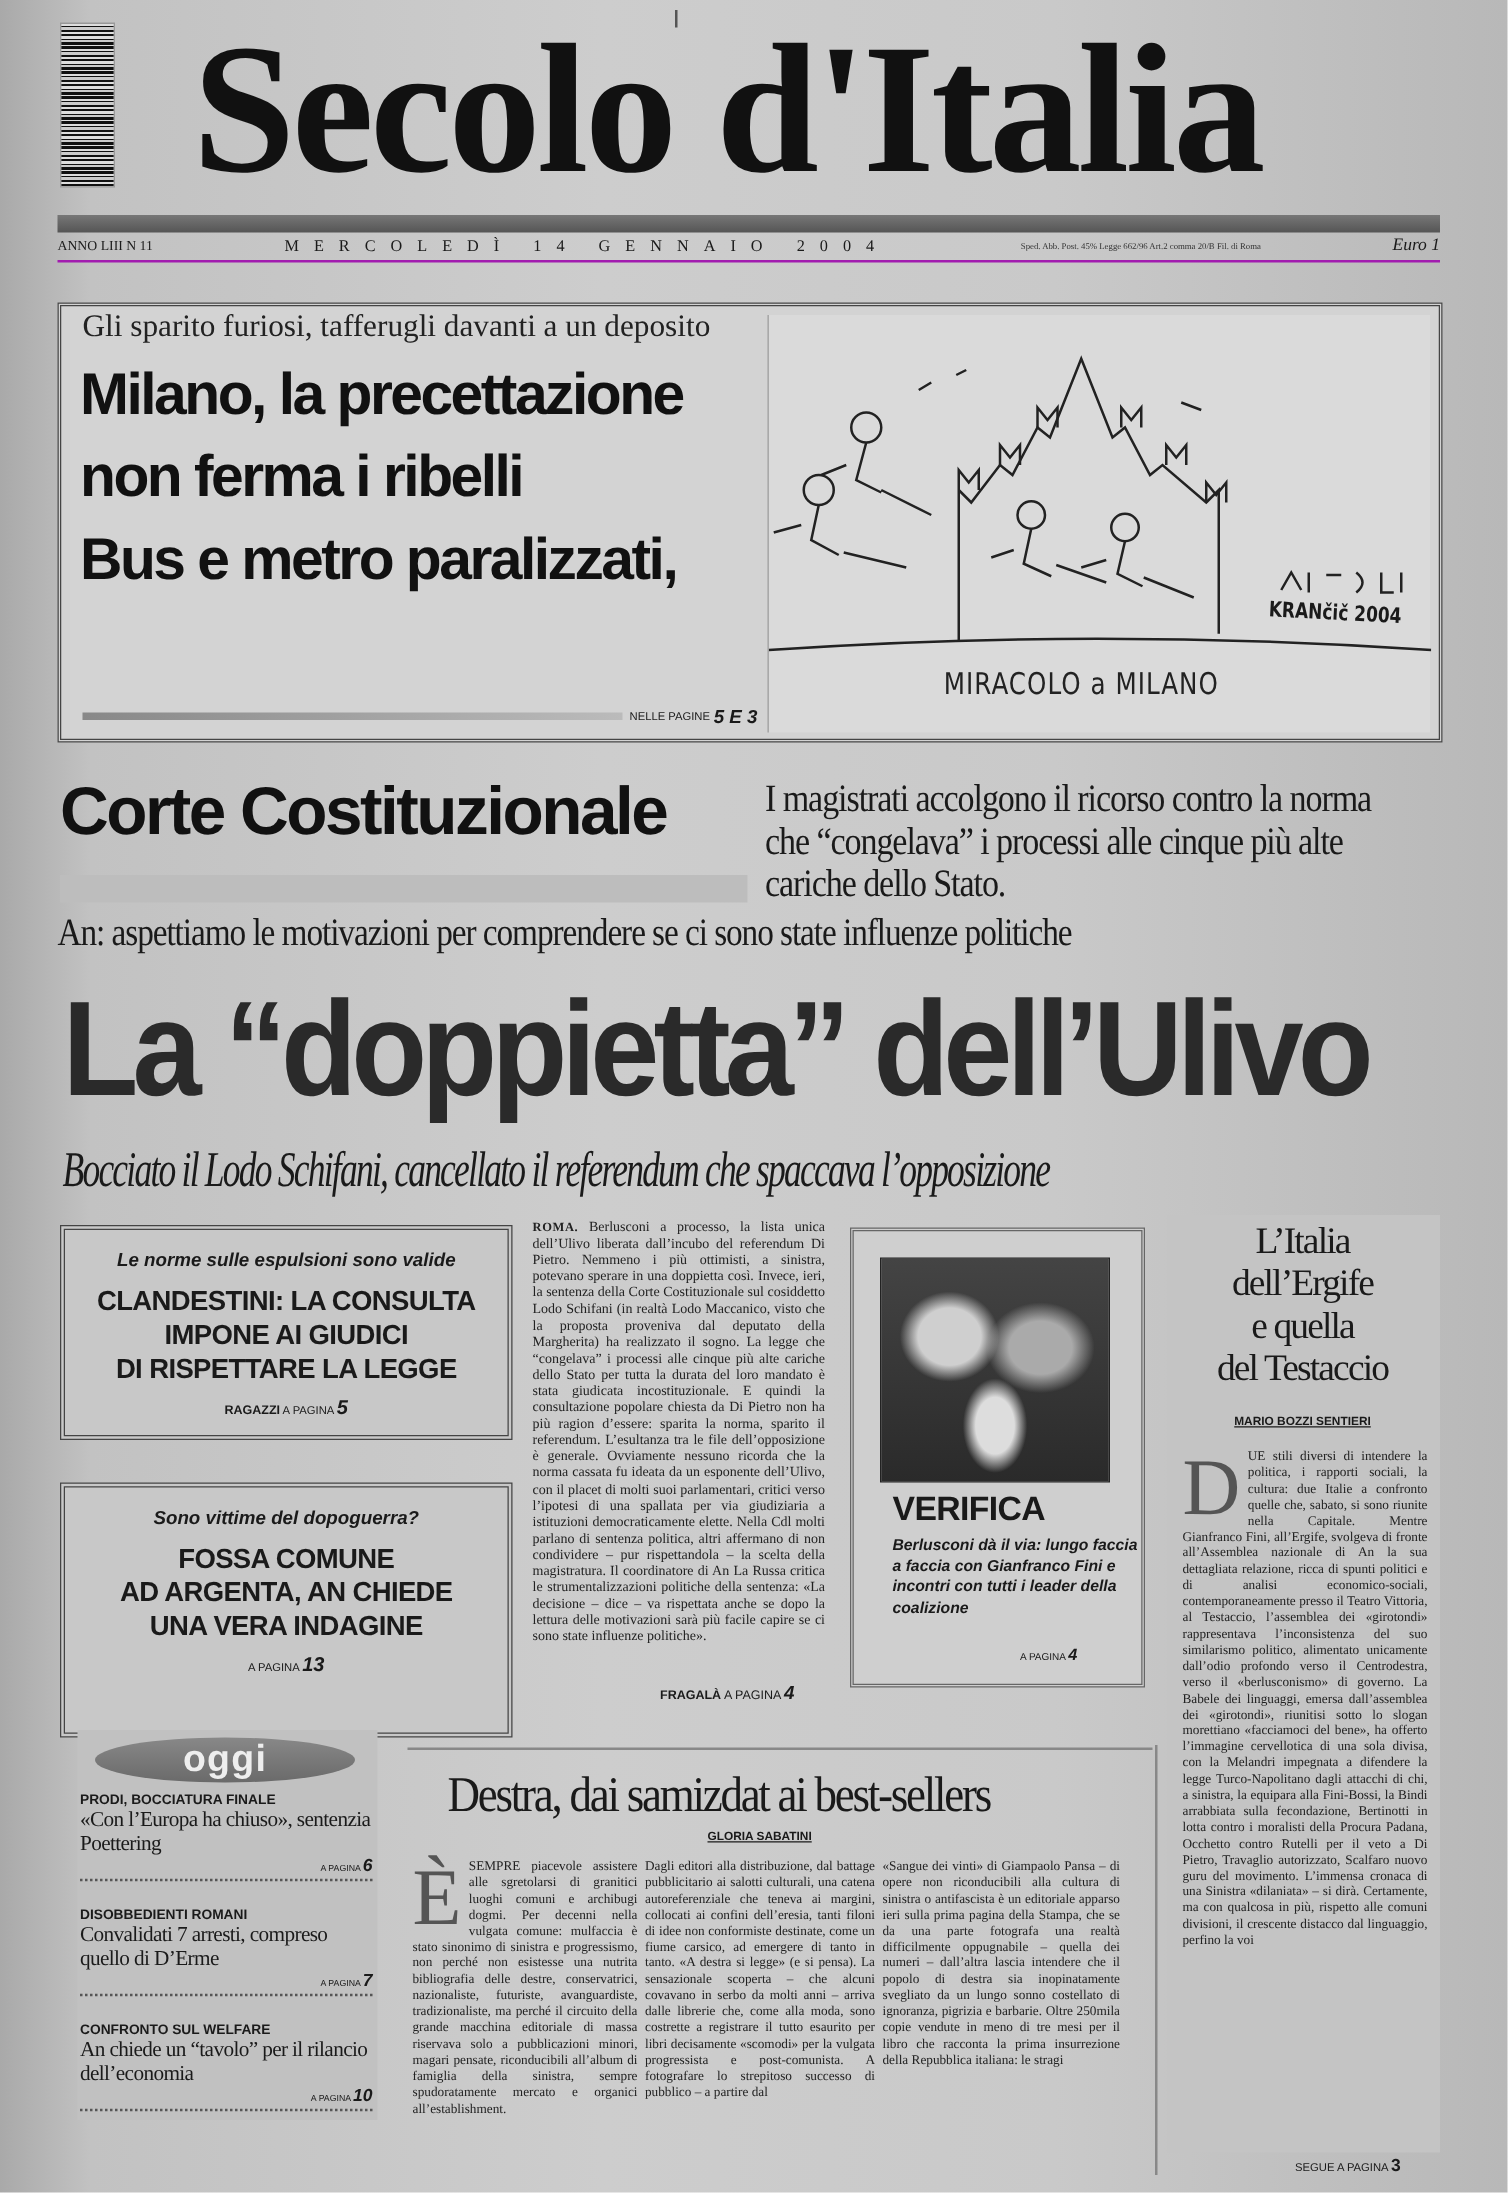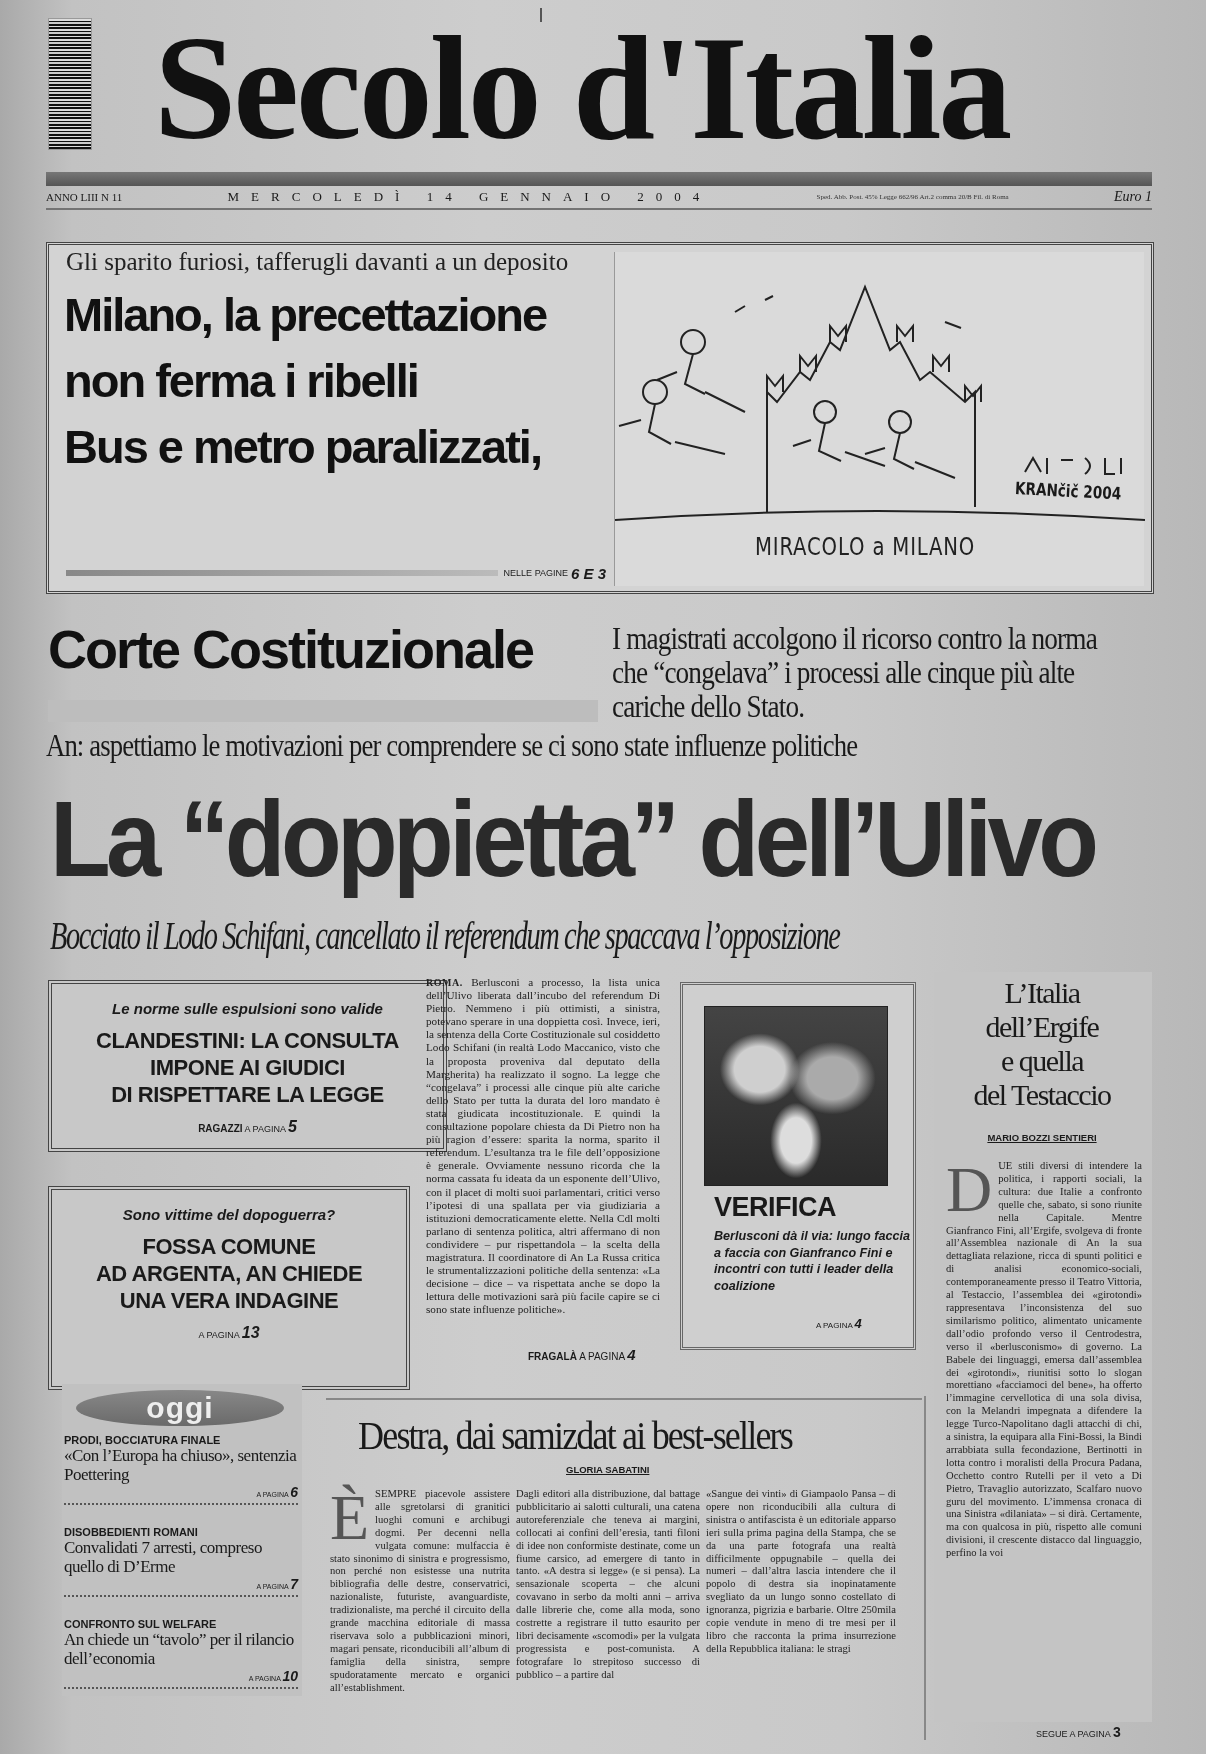--- a/index.html
+++ b/index.html
@@ -12,21 +12,21 @@
   }
   .abs { position: absolute; }
 
   
   .barcode { left: 48px; top: 18px; width: 44px; height: 132px;
     background: repeating-linear-gradient(0deg, #111 0 2px, #ddd 2px 3px, #111 3px 5px, #ccc 5px 7px, #111 7px 8px, #ddd 8px 10px);
     border: 1px solid #999; }
   .masthead { left: 118px; top: 8px; font-family: "Liberation Serif", serif; font-weight: bold;
     font-size: 148px; letter-spacing: -3px; color: #111; line-height: 160px; margin-left: 36px; }
   .mast-bar { left: 46px; top: 172px; width: 1106px; height: 14px; background: linear-gradient(180deg,#777,#555); }
-  .infoline { left: 46px; top: 186px; width: 1106px; height: 24px; border-bottom: 2px solid #737373;
+  .infoline { left: 46px; top: 186px; width: 1106px; height: 24px; border-bottom: 2px solid #a21caf;
     font-size: 11px; display: flex; align-items: center; justify-content: space-between; }
   .infoline .date { letter-spacing: 12px; font-size: 13px; }
   .infoline .postal { font-size: 7px; color: #333; }
   .infoline .price { font-size: 14px; font-style: italic; }
 
   
   .topbox { left: 46px; top: 242px; width: 1108px; height: 352px; border: 3px double #444; background: #d3d3d3; }
   .kicker-serif { left: 66px; top: 248px; font-size: 25px; color: #222; }
   .hl-sans { font-family: "Liberation Sans", sans-serif; font-weight: bold; letter-spacing: -2px; color: #111; }
   .top-hl { left: 64px; top: 282px; width: 560px; font-size: 47px; line-height: 66px; }
@@ -48,21 +48,21 @@
   .main-hl { left: 50px; top: 776px; font-size: 108px; letter-spacing: -5px; color: #2a2a2a; white-space: nowrap; transform: scaleX(0.92); transform-origin: left; }
   .main-sub { left: 50px; top: 912px; font-size: 40px; font-style: italic; letter-spacing: -2px; white-space: nowrap; transform: scaleX(0.71); transform-origin: left; }
 
   
   .sidebox { border: 4px double #444; background: #c8c8c8; text-align: center; font-family: "Liberation Sans", sans-serif; }
   .sidebox .kick { font-weight: bold; font-style: italic; font-size: 15px; margin-top: 16px; }
   .sidebox .hl { font-weight: bold; font-size: 22px; line-height: 27px; margin-top: 10px; letter-spacing: -0.5px; }
   .sidebox .ref { font-size: 9px; margin-top: 10px; }
   .sidebox .ref b { font-style: italic; font-size: 16px; }
   .sidebox .ref .auth { font-weight: bold; font-size: 10px; }
-  .box1 { left: 48px; top: 980px; width: 399px; height: 172px; }
+  .box1 { left: 48px; top: 980px; width: 362px; height: 172px; }
   .box2 { left: 48px; top: 1186px; width: 362px; height: 204px; }
 
   
   .col-text { font-family: "Liberation Serif", serif; font-size: 11.2px; line-height: 13.1px; text-align: justify; color: #222; }
   .roma { left: 426px; top: 976px; width: 234px; }
   .roma .dl { font-weight: bold; font-size: 10px; letter-spacing: 0.5px; }
   .fragala { left: 528px; top: 1346px; font-family: "Liberation Sans", sans-serif; font-size: 10px; }
   .fragala b.n { font-style: italic; font-size: 15px; }
 
   
@@ -125,21 +125,21 @@
 <div class="abs topbox"></div>
 <div class="abs kicker-serif">Gli sparito furiosi, tafferugli davanti a un deposito</div>
 <div class="abs hl-sans top-hl">
   <div>Milano, la precettazione</div>
   <div>non ferma i ribelli</div>
   <div>Bus e metro paralizzati,</div>
 </div>
 <div class="abs pages-ref">
   <div class="bar"></div>
   <span class="lbl">NELLE PAGINE</span>
-  <span class="num">6 E 3</span>
+  <span class="num">5 E 3</span>
 </div>
 <div class="abs cartoon">
   <svg width="530" height="334" viewBox="0 0 530 334">
     <g fill="none" stroke="#222" stroke-width="2">
       <path d="M0 268 Q260 250 530 268"></path>
       <path d="M152 260 L152 140 M152 140 L162 150 L185 120 L195 128 L215 90 L225 98 L250 35 L275 98 L285 90 L305 128 L315 120 L350 150 L360 140 L360 255"></path>
       <path d="M185 120 l0 -16 l8 10 l8 -10 l0 16 M215 90 l0 -16 l8 10 l8 -10 l0 16 M282 90 l0 -16 l8 10 l8 -10 l0 16 M318 120 l0 -16 l8 10 l8 -10 l0 16 M152 140 l0 -16 l8 10 l8 -10 l0 16 M350 150 l0 -16 l8 10 l8 -10 l0 16"></path>
       <circle cx="78" cy="90" r="12"></circle>
         <path d="M78 102 l-8 30 l20 10 M62 120 l-20 8 M90 140 l40 20"></path>
       <circle cx="40" cy="140" r="12"></circle>

